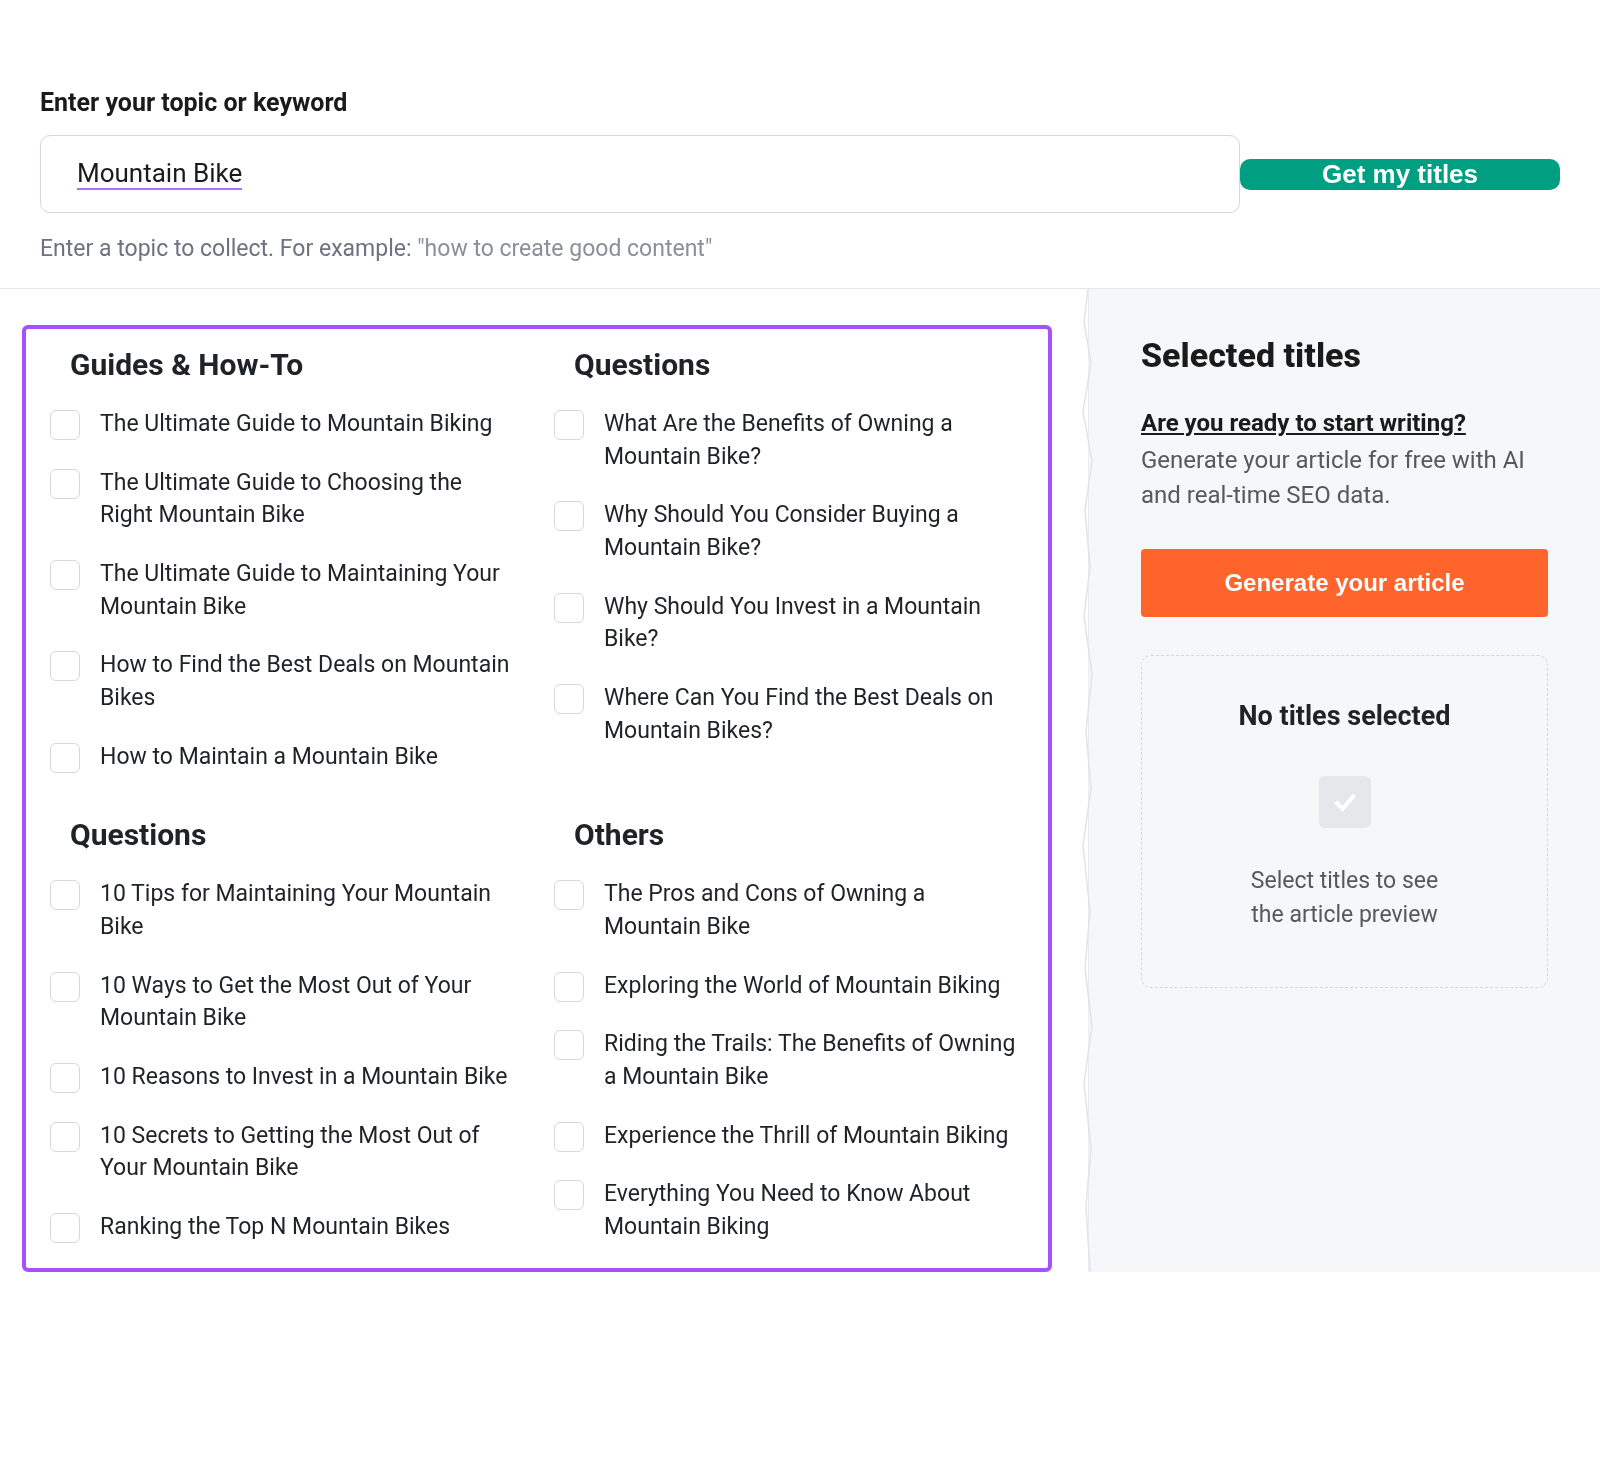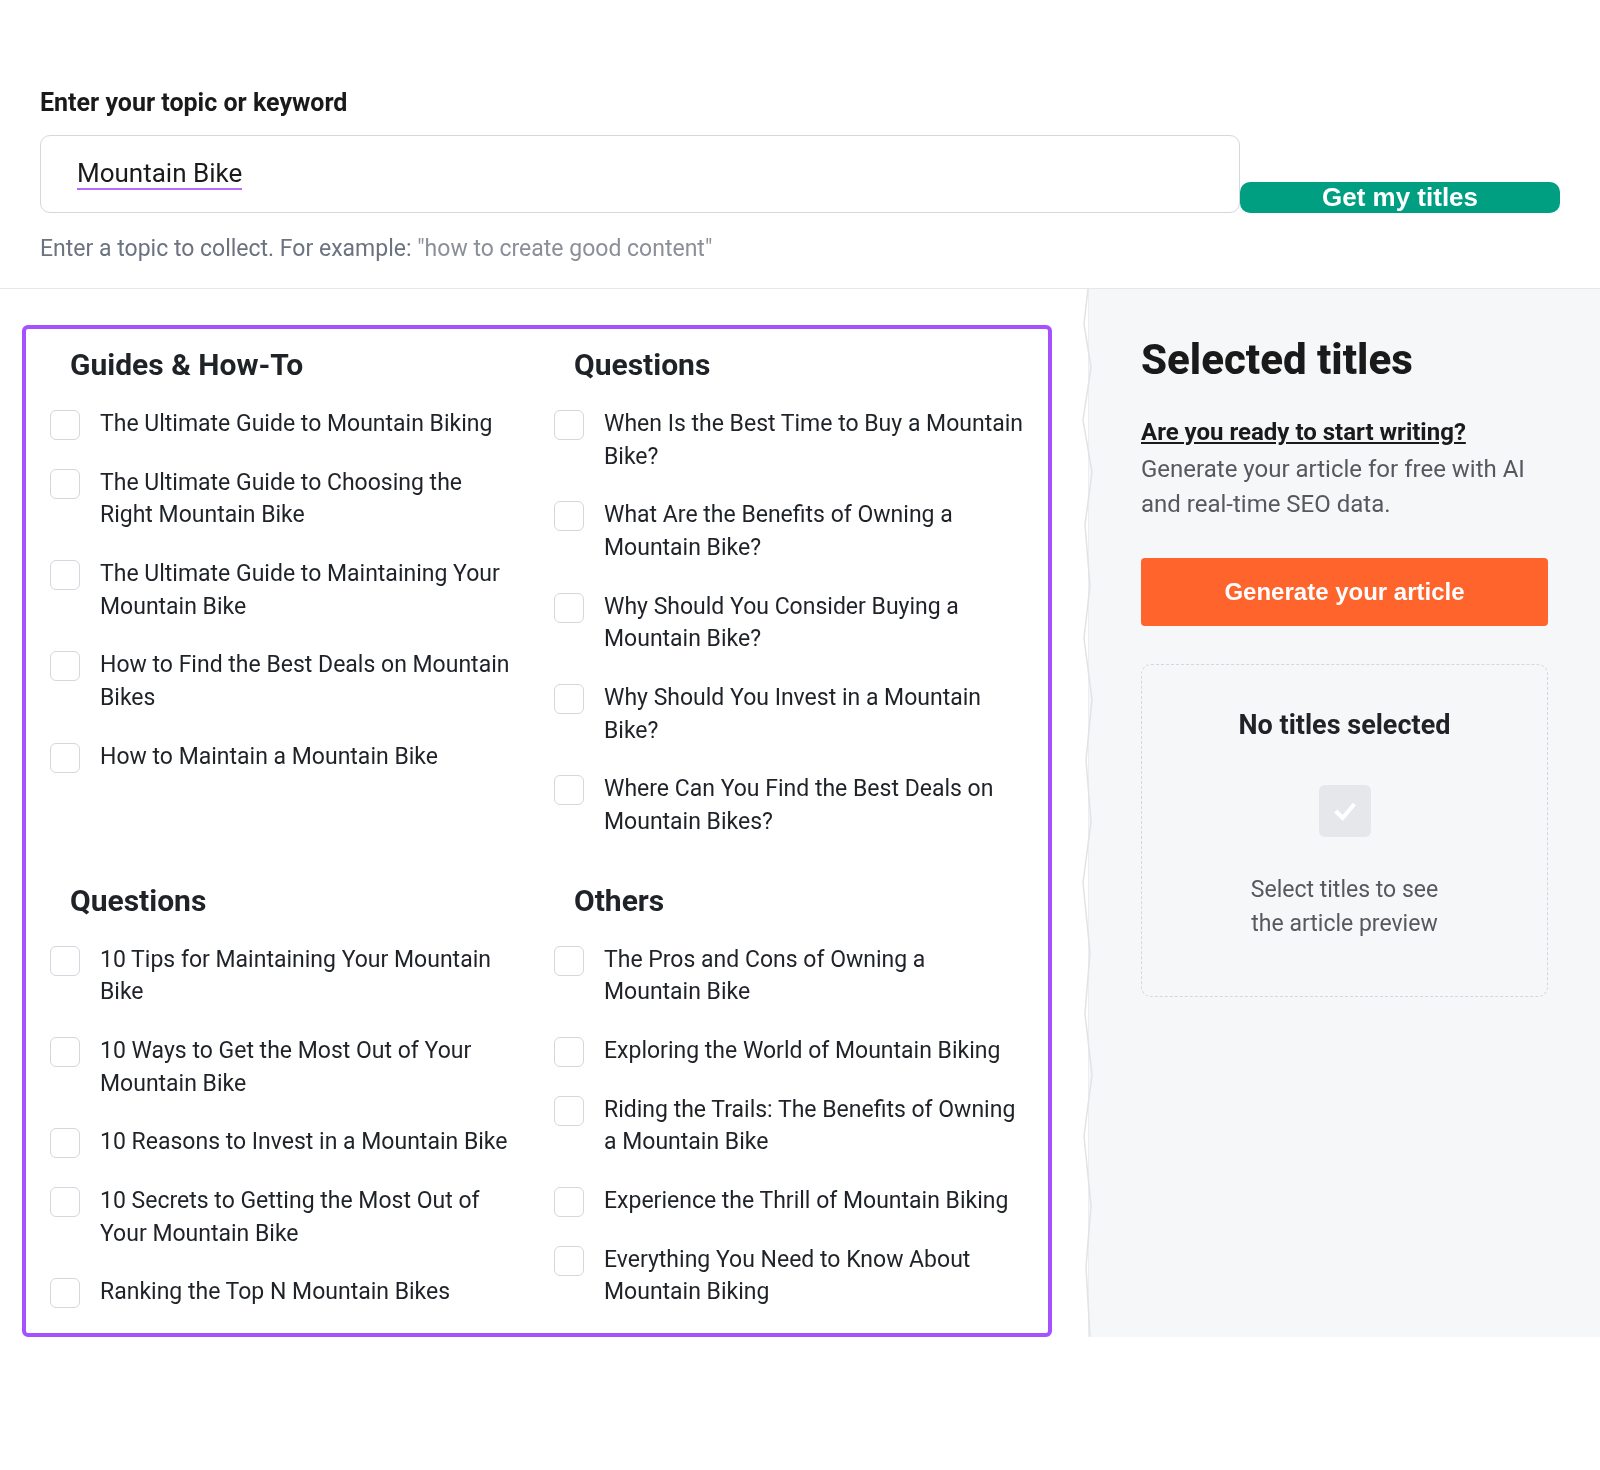--- a/index.html
+++ b/index.html
@@ -17,21 +17,21 @@
     margin-top: 48px;
   }
   .top-label {
     font-size: 25px;
     font-weight: 700;
     color: #1a1a1a;
     margin-bottom: 18px;
   }
   .search-row {
     display: flex;
-    align-items: flex-end;
+    align-items: center;
   }
   .keyword-input {
     flex: 1 1 auto;
     border: 1px solid #d4d7dd;
     border-radius: 10px;
     font-size: 26px;
     padding: 22px 36px;
     color: #1a1a1a;
     background: #ffffff;
   }
@@ -125,21 +125,21 @@
     margin-top: 2px;
   }
   .title-text {
     font-size: 23px;
     line-height: 1.42;
     color: #1f2328;
   }
 
   
   .selected-heading {
-    font-size: 42px;
+    font-size: 34px;
     font-weight: 800;
     color: #1a1a1a;
     margin-bottom: 34px;
   }
   .ready-line {
     font-size: 24px;
     font-weight: 700;
     color: #1a1a1a;
     margin-bottom: 6px;
     text-decoration: underline;
@@ -234,24 +234,20 @@
               </div>
               <div class="title-row">
                 <div class="chk"></div>
                 <div class="title-text">How to Maintain a Mountain Bike</div>
               </div>
             </div>
           </div>
           <div class="category-block">
             <div class="category-heading">Questions</div>
             <div class="title-list">
-              <div class="title-row">
-                <div class="chk"></div>
-                <div class="title-text">When Is the Best Time to Buy a Mountain Bike?</div>
-              </div>
               <div class="title-row">
                 <div class="chk"></div>
                 <div class="title-text">What Are the Benefits of Owning a Mountain Bike?</div>
               </div>
               <div class="title-row">
                 <div class="chk"></div>
                 <div class="title-text">Why Should You Consider Buying a Mountain Bike?</div>
               </div>
               <div class="title-row">
                 <div class="chk"></div>

